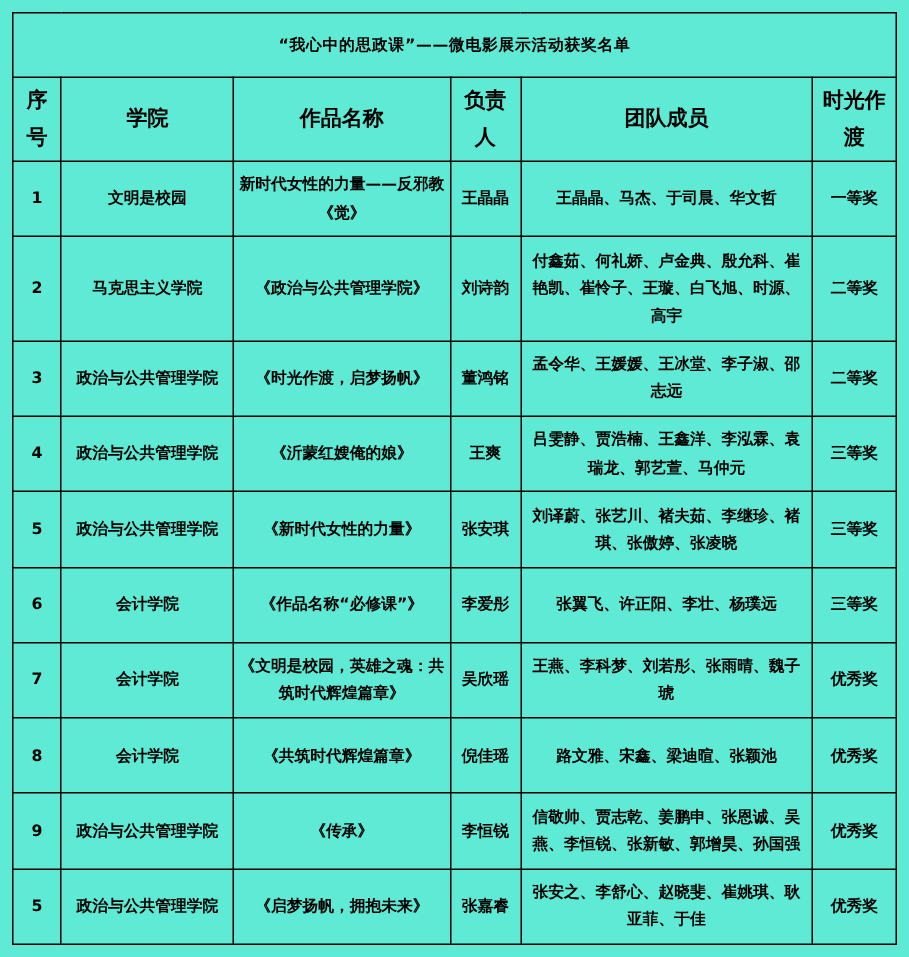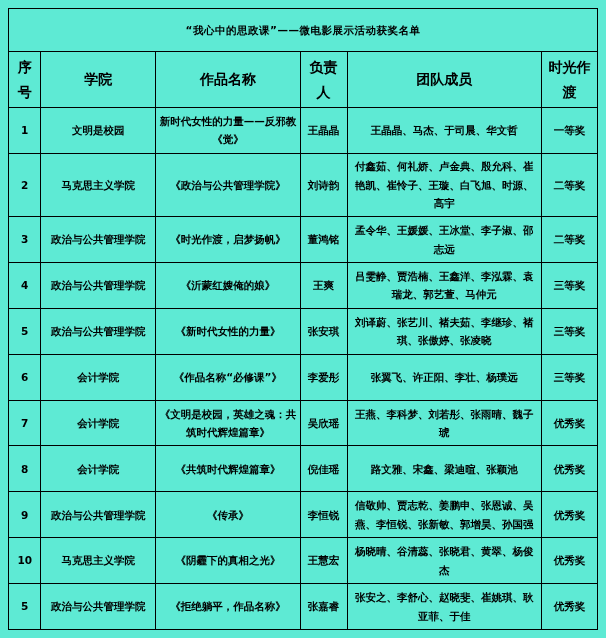--- a/index.html
+++ b/index.html
@@ -142,30 +142,22 @@
         </tr>
         <tr class="data-row">
           <td>9</td>
           <td>政治与公共管理学院</td>
           <td>《传承》</td>
           <td>李恒锐</td>
           <td>信敬帅、贾志乾、姜鹏申、张恩诚、吴燕、李恒锐、张新敏、郭增昊、孙国强</td>
           <td>优秀奖</td>
         </tr>
         <tr class="data-row">
-          <td>10</td>
-          <td>马克思主义学院</td>
-          <td>《阴霾下的真相之光》</td>
-          <td>王慧宏</td>
-          <td>杨晓晴、谷清蕊、张晓君、黄翠、杨俊杰</td>
-          <td>优秀奖</td>
-        </tr>
-        <tr class="data-row">
           <td>5</td>
           <td>政治与公共管理学院</td>
-          <td>《拒绝躺平，作品名称》</td>
+          <td>《启梦扬帆，拥抱未来》</td>
           <td>张嘉睿</td>
           <td>张安之、李舒心、赵晓斐、崔姚琪、耿亚菲、于佳</td>
           <td>优秀奖</td>
         </tr>
       </tbody>
   </table>
 </div>
 
 </body></html>

